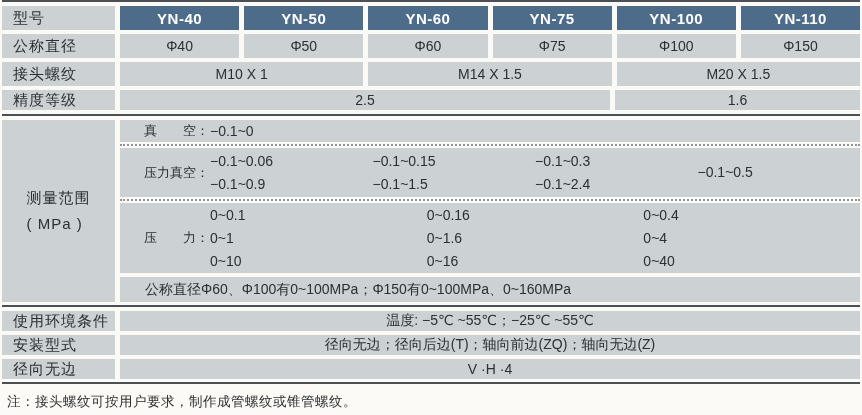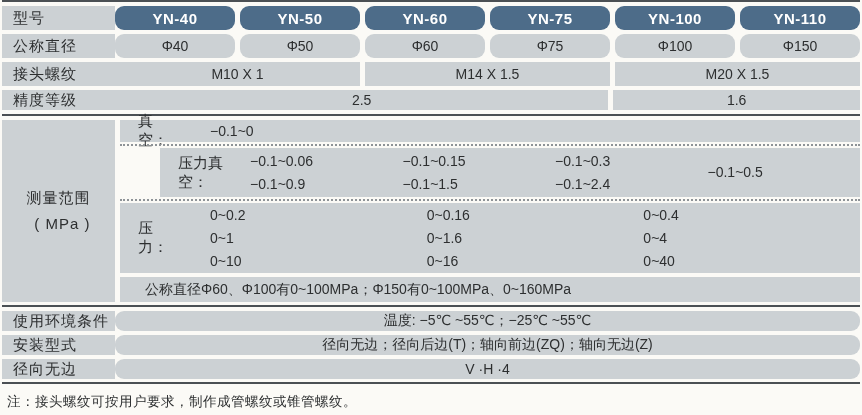--- a/index.html
+++ b/index.html
@@ -6,50 +6,50 @@
   body{
     width:862px;height:415px;overflow:hidden;
     background:#fbfaf6;
     font-family:"Liberation Sans","DejaVu Sans",sans-serif;
     color:#2d2f30;font-size:14px;
     -webkit-font-smoothing:antialiased;
   }
   .tbl{padding:0 2px;}
   .secline{height:2px;background:var(--line-dark,#4b5054);}
   .mt3{margin-top:3px;} .mt4{margin-top:4px;}
-  .row{display:flex;margin-top:4px;}
+  .row{display:flex;gap:5px;margin-top:4px;}
   .h24{height:24px;} .h22{height:20px;}
   .lbl{
     width:113px;flex:0 0 113px;background:var(--cell-gray,#ccd1d4);
     display:flex;align-items:center;padding-left:11px;box-sizing:border-box;
     font-size:15px;letter-spacing:1px;
   }
   .cells{flex:1;display:flex;gap:5px;}
   .cell{
     background:var(--cell-gray,#ccd1d4);
     display:flex;align-items:center;justify-content:center;
   }
-  .f1{flex:1;border-radius:9px;} .f2{flex:2;} .f4{flex:4;}
+  .f1{flex:1;} .f2{flex:2;} .f4{flex:4;}
   .hcell{
     background:var(--header-blue,#4d6c89);color:#fff;
     font-weight:bold;font-size:15px;letter-spacing:.5px;
   }
   
   .meas{display:flex;gap:5px;margin-top:4px;}
   .lbl-tall{
     align-self:stretch;justify-content:center;padding-left:0;
-    text-align:right;white-space:pre-line;line-height:26px;
+    text-align:left;white-space:pre-line;line-height:26px;
   }
   .meas-stack{flex:1;display:flex;flex-direction:column;}
   .subrow{background:var(--cell-gray,#ccd1d4);display:flex;align-items:center;}
-  .sublabel{width:90px;flex:0 0 90px;padding-left:18px;box-sizing:border-box;font-size:15px;}
+  .sublabel{width:90px;flex:0 0 90px;padding-left:24px;box-sizing:border-box;font-size:13px;}
   .groups{flex:1;display:flex;align-items:center;}
   .grp{flex:1;white-space:pre-line;line-height:23px;}
   .val{white-space:pre-line;line-height:23px;}
-  .h-vac{height:22px;} .h-pv{height:49px;margin-left:40px;} .h-pr{height:70px;} .h-note{height:25px;}
+  .h-vac{height:22px;} .h-pv{height:49px;} .h-pr{height:70px;} .h-note{height:25px;}
   .dotsep{height:6px;display:flex;align-items:center;}
   .dotsep::after{content:"";flex:1;border-top:2px dotted #8e9397;}
   .wgap{height:4px;}
   .note-row{padding-left:25px;box-sizing:border-box;}
   .footnote{margin:9px 0 0 5px;font-size:13.5px;color:#2d2f30;letter-spacing:.5px;}
 </style>
 </head>
 <body>
 
 <div class="tbl">
@@ -122,21 +122,21 @@
 −0.1~2.4</div>
           <div class="grp">−0.1~0.5</div>
         </div>
       </div>
 
       <div class="dotsep"></div>
 
       <div class="subrow h-pr">
         <div class="sublabel">压　　力：</div>
         <div class="groups">
-          <div class="grp">0~0.2
+          <div class="grp">0~0.1
 0~1
 0~10</div>
           <div class="grp">0~0.16
 0~1.6
 0~16</div>
           <div class="grp">0~0.4
 0~4
 0~40</div>
         </div>
       </div>

